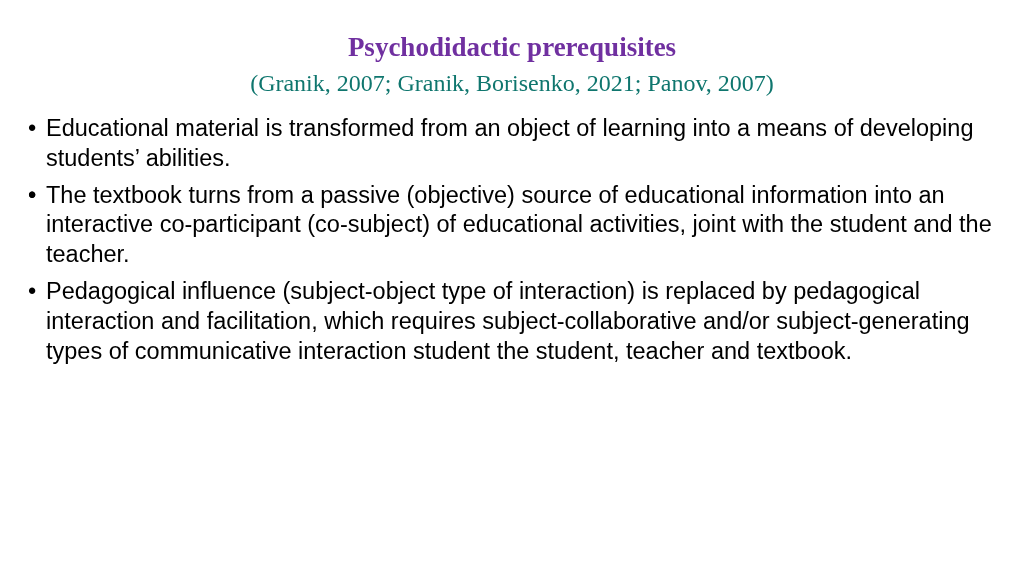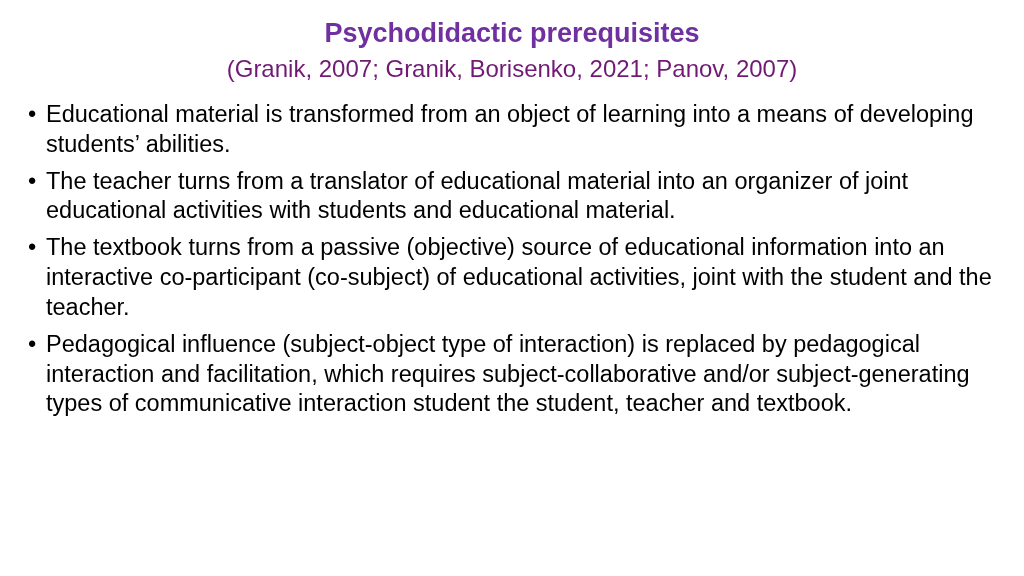--- a/index.html
+++ b/index.html
@@ -15,33 +15,34 @@
     overflow: hidden;
   }
   .slide {
     position: relative;
     width: 1024px;
     height: 576px;
     box-sizing: border-box;
   }
   .title-block {
     text-align: center;
-    padding-top: 18px;
+    padding-top: 32px;
+    font-family: Liberation Serif, serif;
   }
   .slide-title {
     font-size: 27px;
     font-weight: bold;
     color: #7030A0;
     line-height: 1.15;
     margin: 0;
   }
   .slide-subtitle {
     font-size: 24px;
     font-weight: normal;
-    color: #701a75;
+    color: #0f766e;
     line-height: 1.2;
     margin: 6px 0 0 0;
   }
   .bullets {
     margin: 16px 0 0 0;
     padding: 0 28px 0 24px;
     list-style: none;
   }
   .bullet {
     position: relative;
@@ -72,21 +73,20 @@
     <div class="slide-subtitle">(Granik, 2007; Granik, Borisenko, 2021; Panov, 2007)</div>
   </div>
 
   <ul class="bullets">
     <li class="bullet">
       <span class="dot">•</span>
       <span class="bullet-text">Educational material is transformed from an object of learning into a means of developing students’ abilities.</span>
     </li>
     <li class="bullet">
       <span class="dot">•</span>
-      <span class="bullet-text">The teacher turns from a translator of educational material into an organizer of joint educational activities with students and educational material.</span>
     </li>
     <li class="bullet">
       <span class="dot">•</span>
       <span class="bullet-text">The textbook turns from a passive (objective) source of educational information into an interactive co-participant (co-subject) of educational activities, joint with the student and the teacher.</span>
     </li>
     <li class="bullet">
       <span class="dot">•</span>
       <span class="bullet-text">Pedagogical influence (subject-object type of interaction) is replaced by pedagogical interaction and facilitation, which requires subject-collaborative and/or subject-generating types of communicative interaction student the student, teacher and textbook.</span>
     </li>
   </ul>

